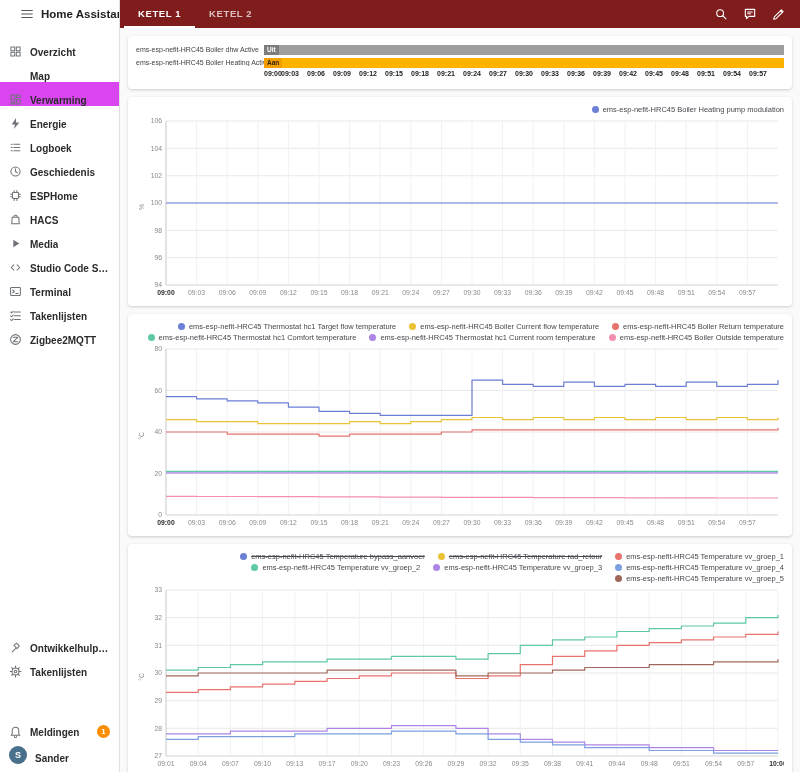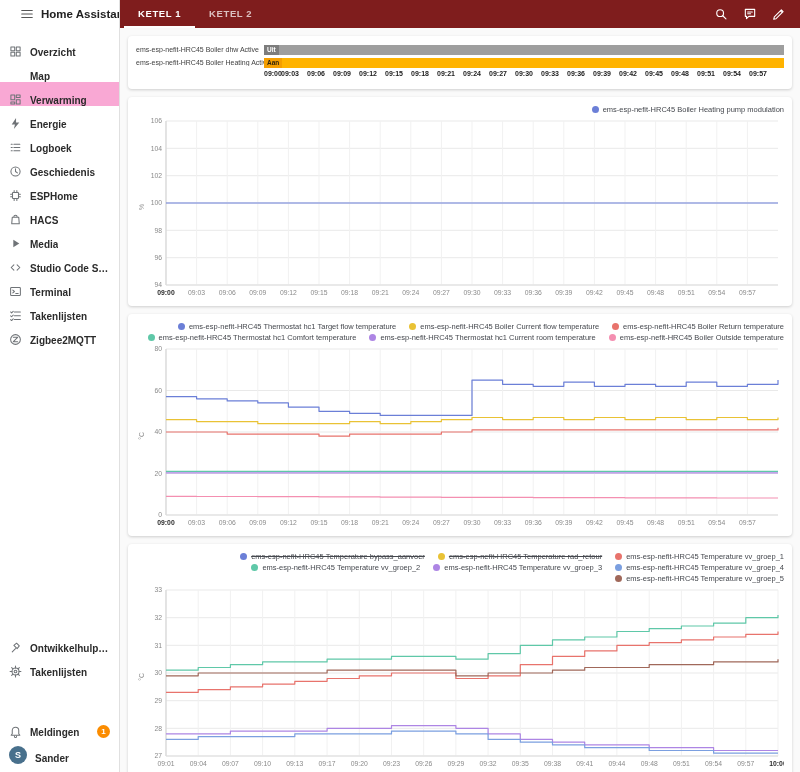--- a/index.html
+++ b/index.html
@@ -19,21 +19,21 @@
   }
   .sidebar-header { height:28px; flex:none; display:flex; align-items:center; gap:7px; padding:0 20px; }
   .hamburger { width:14px; height:14px; color:#555; cursor:pointer; flex:none; }
   .app-title { font-size:11.5px; font-weight:bold; white-space:nowrap; }
   .sidebar-menu { padding-top:6px; }
   .menu-item {
     display:flex; align-items:flex-end; gap:8px; height:24px; padding:0 9px;
     font-size:10px; font-weight:600; color:#2b2b2b; cursor:pointer; white-space:nowrap; overflow:hidden;
   }
   .menu-item .mi-icon { width:13px; height:13px; color:#6f7377; flex:none; }
-  .menu-item.active { background:#f9a8d4; }
+  .menu-item.active { background:#d946ef; }
   .mi-label { overflow:hidden; text-overflow:ellipsis; }
   .sidebar-footer { margin-top:auto; padding-bottom:8px; }
   .notif-row { margin-top:34px; height:26px; }
   .badge {
     margin-left:auto; width:13px; height:13px; border-radius:50%;
     background:#fb8c00; color:#fff; font-size:8px; font-weight:bold;
     display:flex; align-items:center; justify-content:center; flex:none;
   }
   .user-row { height:26px; }
   .avatar {

